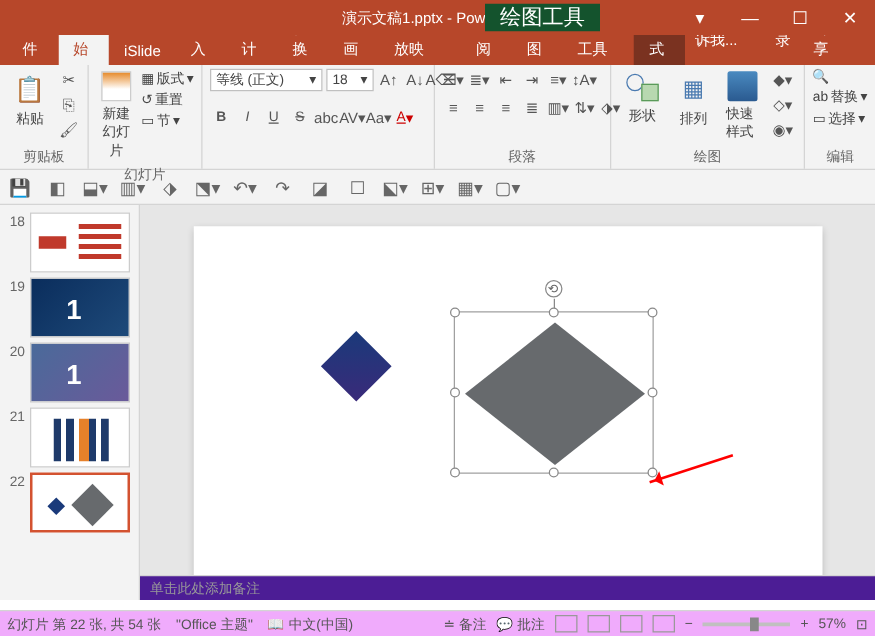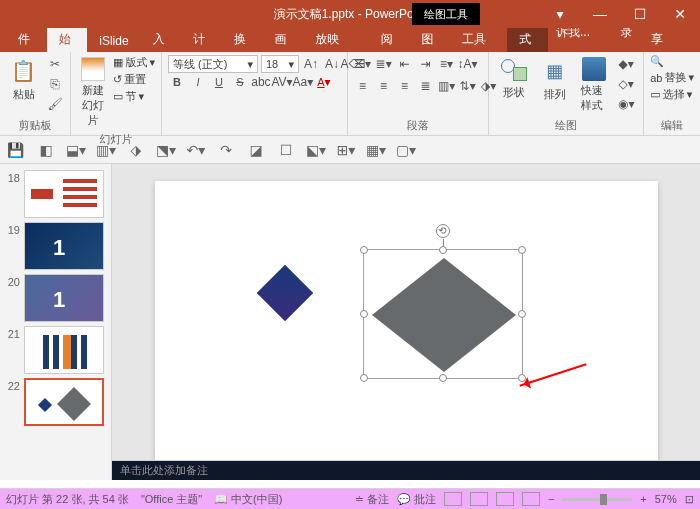--- a/index.html
+++ b/index.html
@@ -1,20 +1,20 @@
 <!DOCTYPE html>
 <html><head>
 <meta charset="utf-8">
 <style>
 *{margin:0;padding:0;box-sizing:border-box;font-family:"Microsoft YaHei",sans-serif;font-size:11px;user-select:none}
 body{width:700px;height:509px;background:#fff;overflow:hidden;position:relative}
 .titlebar{height:28px;background:#b7472a;color:#fff;display:flex;align-items:center;position:relative}
 .titlebar .title{position:absolute;left:50%;transform:translateX(-50%);font-size:12px}
 .titlebar .right{position:absolute;right:0;display:flex;align-items:center;height:100%}
-.titlebar .right .ctx{background:#000000;padding:0 12px;height:22px;line-height:22px;font-size:11px;margin-right:60px}
+.titlebar .right .ctx{background:#14532d;padding:0 12px;height:22px;line-height:22px;font-size:17px;margin-right:60px}
 .titlebar .right .winbtn{width:40px;height:28px;display:flex;align-items:center;justify-content:center;font-size:14px}
 .tabs{height:24px;background:#b7472a;display:flex;align-items:flex-end;color:#fff;padding-left:6px}
 .tabs .tab{padding:4px 12px;font-size:12px;cursor:pointer}
 .tabs .tab.active{background:#f3f3f3;color:#b7472a}
 .tabs .tab.ctx{background:#7a3220}
 .tabs .spacer{flex:1}
 .tabs .rightlinks{display:flex;align-items:center;padding-right:6px}
 .tabs .rightlinks span{padding:4px 8px;font-size:12px}
 .ribbon{height:84px;background:#f3f3f3;border-bottom:1px solid #d4d4d4;display:flex}
 .group{border-right:1px solid #d4d4d4;padding:3px 6px 2px;display:flex;flex-direction:column;justify-content:space-between}
@@ -41,21 +41,21 @@
 .diamond-small{position:absolute;width:40px;height:40px;left:110px;top:92px;transform:rotate(45deg);background:linear-gradient(135deg,#1a3a7a 0%,#3a2a7a 100%)}
 .selbox{position:absolute;left:208px;top:68px;width:160px;height:130px;border:1px solid #a0a0a0}
 .handle{position:absolute;width:8px;height:8px;background:#fff;border:1px solid #888;border-radius:50%}
 .h-nw{left:-4px;top:-4px}.h-n{left:calc(50% - 4px);top:-4px}.h-ne{right:-4px;top:-4px}
 .h-w{left:-4px;top:calc(50% - 4px)}.h-e{right:-4px;top:calc(50% - 4px)}
 .h-sw{left:-4px;bottom:-4px}.h-s{left:calc(50% - 4px);bottom:-4px}.h-se{right:-4px;bottom:-4px}
 .rothandle{position:absolute;left:calc(50% - 7px);top:-26px;width:14px;height:14px;border:1px solid #888;border-radius:50%;background:#fff;display:flex;align-items:center;justify-content:center;font-size:10px;color:#666}
 .rothandle::after{content:"";position:absolute;width:1px;height:8px;background:#888;top:14px;left:6px}
 .arrow{position:absolute;right:70px;bottom:88px;width:70px;height:2px;background:red;transform:rotate(-18deg)}
 .arrow::after{content:"";position:absolute;left:-2px;top:-5px;border:6px solid transparent;border-right-color:red}
-.notes{height:20px;background:#0f172a;border-top:1px solid #d4d4d4;padding:2px 8px;color:#999;font-size:11px;width:100%;position:absolute;bottom:0;left:0}
+.notes{height:20px;background:#4c1d95;border-top:1px solid #d4d4d4;padding:2px 8px;color:#999;font-size:11px;width:100%;position:absolute;bottom:0;left:0}
 .statusbar{height:21px;background:#f0abfc;border-top:1px solid #d4d4d4;display:flex;align-items:center;padding:0 6px;font-size:11px;color:#555;justify-content:space-between;position:absolute;bottom:0;left:0;right:0}
 .statusbar .sleft{display:flex;gap:12px}
 .statusbar .sright{display:flex;align-items:center;gap:8px}
 .viewbtn{width:18px;height:14px;border:1px solid #999;display:inline-block}
 .zoomslider{width:70px;height:3px;background:#c0c0c0;position:relative}
 .zoomslider::after{content:"";position:absolute;width:7px;height:11px;background:#888;top:-4px;left:38px}
 .th18{background:#fff}.th18::before{content:"";position:absolute;left:6px;top:18px;width:22px;height:10px;background:#c0392b}
 .th18::after{content:"";position:absolute;right:6px;top:8px;width:34px;height:32px;background:repeating-linear-gradient(#c0392b 0 4px,#fff 4px 8px)}
 .th19{background:linear-gradient(135deg,#0a2d5c 0%,#1e4a7a 100%)}
 .th19::after{content:"1";position:absolute;left:28px;top:12px;color:#fff;font-size:22px;font-weight:bold}
@@ -129,21 +129,21 @@
       <div class="smallcol">
         <div>▦ <span>版式</span> ▾</div>
         <div>↺ <span>重置</span></div>
         <div>▭ <span>节</span> ▾</div>
       </div>
     </div>
     <div class="glabel">幻灯片</div>
   </div>
 
   <div class="group" style="min-width:170px">
-    <div class="gbody" style="flex-direction:column;gap:0">
+    <div class="gbody" style="flex-direction:column;gap:12px">
       <div class="fontrow">
         <div class="fontname">
             <span>等线 (正文)</span>
             <span>▾</span>
           </div>
         <div class="fontsize">
             <span>18</span>
             <span>▾</span>
           </div>
         <div class="minibtn">A↑</div>

